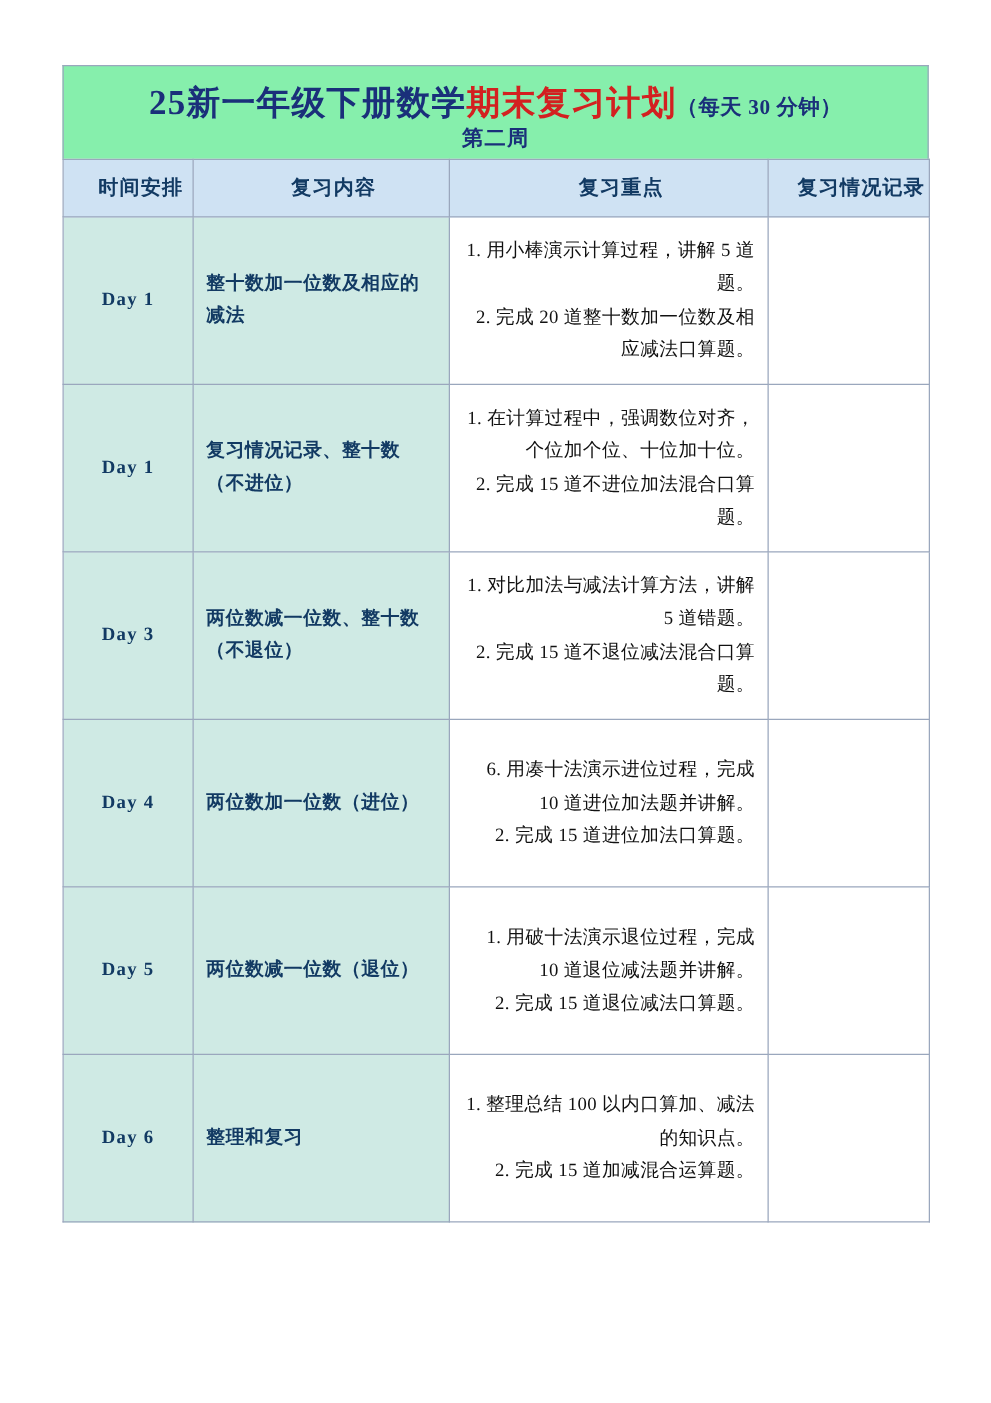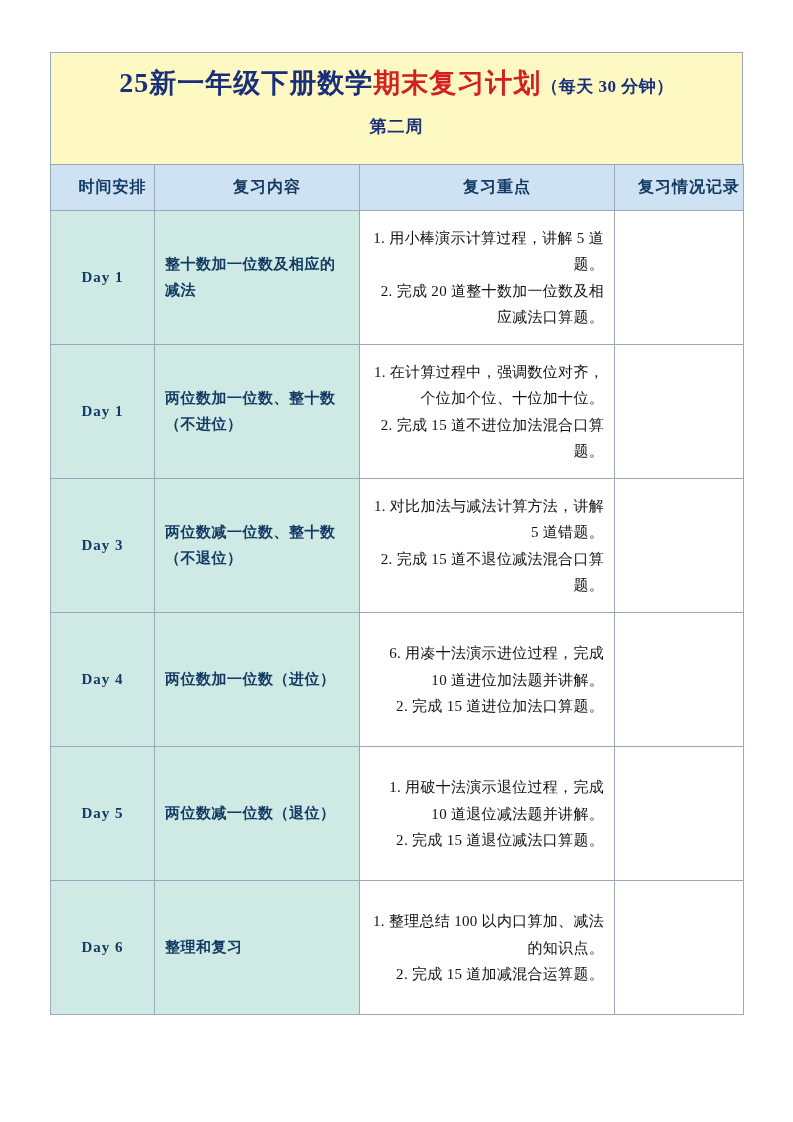--- a/index.html
+++ b/index.html
@@ -25,23 +25,23 @@
     position: absolute;
     left: 50px;
     top: 52px;
     width: 693px;
   }
 
   
   .title-box {
     border: 1px solid #9aa7bd;
     border-bottom: none;
-    padding: 14px 10px 22px 10px;
+    padding: 14px 10px 1px 10px;
     box-sizing: border-box;
-    background: #fef9c3;
+    background: #86efac;
   }
   .title-line {
     text-align: center;
     white-space: nowrap;
     line-height: 1.15;
   }
   .t-num {
     font-family: "Liberation Serif", serif;
     font-size: 28px;
     font-weight: bold;
@@ -64,21 +64,20 @@
     font-size: 17px;
     font-weight: bold;
     color: #1a2f7a;
     letter-spacing: 0.5px;
   }
   .subtitle {
     text-align: center;
     font-size: 17px;
     font-weight: bold;
     color: #1a2f7a;
-    margin-top: 16px;
     margin-bottom: 4px;
     letter-spacing: 1px;
   }
 
   
   table.plan {
     border-collapse: collapse;
     width: 693px;
     table-layout: fixed;
   }
@@ -190,21 +189,21 @@
           <td class="topic">整十数加一位数及相应的减法</td>
           <td class="focus">
             <span class="ln">1. 用小棒演示计算过程，讲解 5 道题。</span>
             <span class="ln">2. 完成 20 道整十数加一位数及相应减法口算题。</span>
           </td>
           <td class="record"></td>
         </tr>
 
         <tr class="body-row">
           <td class="day">Day 1</td>
-          <td class="topic">两位数加一位数、整十数（不进位）</td>
+          <td class="topic">复习情况记录、整十数（不进位）</td>
           <td class="focus">
             <span class="ln">1. 在计算过程中，强调数位对齐，个位加个位、十位加十位。</span>
             <span class="ln">2. 完成 15 道不进位加法混合口算题。</span>
           </td>
           <td class="record"></td>
         </tr>
 
         <tr class="body-row">
           <td class="day">Day 3</td>
           <td class="topic">两位数减一位数、整十数（不退位）</td>

